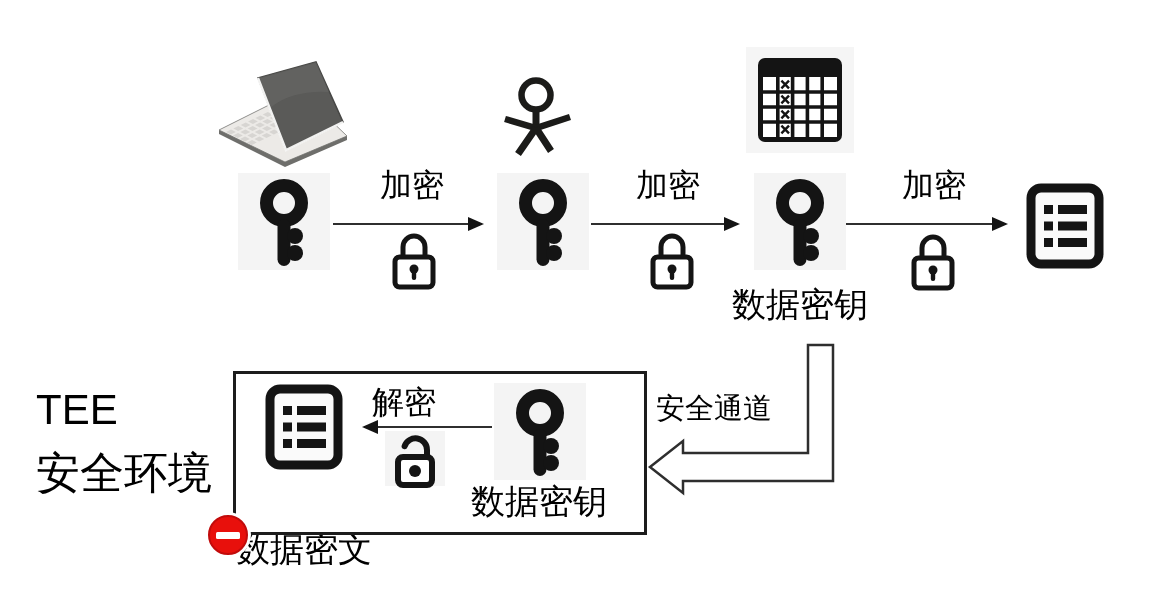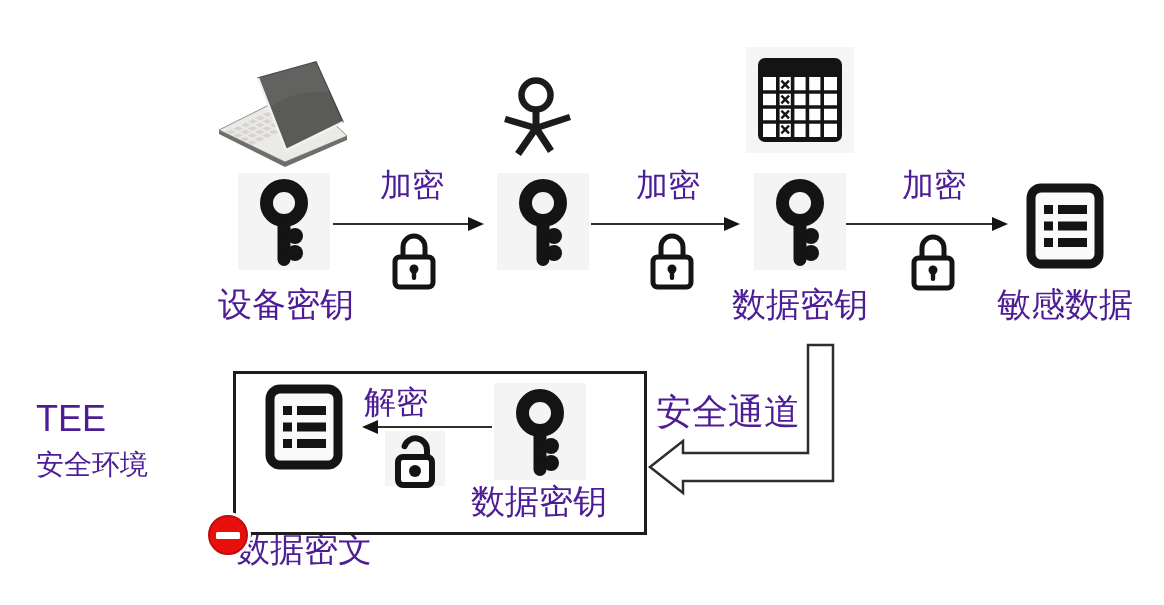--- a/index.html
+++ b/index.html
@@ -1,21 +1,21 @@
 <!DOCTYPE html>
 <html><head>
 <meta charset="utf-8">
 <style>
   html,body{margin:0;padding:0;background:#ffffff;}
   #canvas{
     position:relative;width:1164px;height:605px;background:#ffffff;overflow:hidden;
     font-family:"Liberation Sans","DejaVu Sans",sans-serif;color:#1f1f1f;
   }
   .abs{position:absolute;}
-  .lbl{position:absolute;line-height:1.05;white-space:nowrap;color:#4c1d95;font-weight:500;}
+  .lbl{position:absolute;line-height:1.05;white-space:nowrap;color:#000000;font-weight:500;}
   .node-label{font-size:34px;text-align:center;width:160px;letter-spacing:0;}
   .edge-label{font-size:32px;text-align:center;width:80px;}
   .icon-bg{position:absolute;background:#f4f4f4;}
   .tee-box{
     position:absolute;left:233px;top:371px;width:408px;height:158px;
     border:3px solid #1c1c1c;background:transparent;z-index:1;
   }
   .overlay-svg{position:absolute;left:0;top:0;z-index:2;pointer-events:none;}
   .icon-layer{z-index:3;}
   .no-entry{
@@ -132,22 +132,22 @@
     </defs>
     <g stroke="#2f2f2f" stroke-width="2.2">
       <line x1="333" y1="224" x2="482" y2="224" marker-end="url(#ah)"></line>
       <line x1="591" y1="224" x2="738" y2="224" marker-end="url(#ah)"></line>
       <line x1="846" y1="224" x2="1006" y2="224" marker-end="url(#ah)"></line>
       <line x1="492" y1="427" x2="364" y2="427" marker-end="url(#ah)"></line>
     </g>
     <polygon points="650,467 683,441 683,453 808,453 808,345 833,345 833,481 683,481 683,493" fill="#ffffff" stroke="#2e2e2e" stroke-width="2.5"></polygon>
   </svg>
 
-  <div class="lbl" style="left:36px;top:400px;font-size:36px;">TEE</div>
-  <div class="lbl" style="left:36px;top:450px;font-size:28px;">安全环境</div>
+  <div class="lbl" style="left:36px;top:388px;font-size:42px;">TEE</div>
+  <div class="lbl" style="left:36px;top:450px;font-size:44px;">安全环境</div>
 
   <svg class="abs icon-layer" style="left:213px;top:52px" width="135" height="115">
       <use href="#sym-laptop"></use>
     </svg>
   <svg class="abs icon-layer" style="left:500px;top:70px" width="78" height="95">
       <use href="#sym-person"></use>
     </svg>
   <div class="icon-bg icon-layer" style="left:746px;top:47px;width:108px;height:106px;background:#f5f5f5;"></div>
   <svg class="abs icon-layer" style="left:756px;top:54px" width="88" height="92">
       <use href="#sym-table"></use>
@@ -179,40 +179,38 @@
   <svg class="abs icon-layer" style="left:392px;top:228px" width="44" height="62">
       <use href="#sym-lock"></use>
     </svg>
   <svg class="abs icon-layer" style="left:650px;top:228px" width="44" height="62">
       <use href="#sym-lock"></use>
     </svg>
   <svg class="abs icon-layer" style="left:911px;top:229px" width="44" height="62">
       <use href="#sym-lock"></use>
     </svg>
 
-  <div class="lbl node-label" style="left:206px;top:287px;">设备密钥</div>
   <div class="lbl node-label" style="left:720px;top:287px;">数据密钥</div>
-  <div class="lbl node-label" style="left:985px;top:287px;">敏感数据</div>
 
   <svg class="abs icon-layer" style="left:264px;top:384px" width="80" height="86">
       <use href="#sym-doc"></use>
     </svg>
-  <div class="lbl edge-label" style="left:356px;top:386px;">解密</div>
+  <div class="lbl edge-label" style="left:364px;top:386px;">解密</div>
   <div class="icon-bg icon-layer" style="left:385px;top:431px;width:60px;height:55px;"></div>
   <svg class="abs icon-layer" style="left:389px;top:432px" width="52" height="58">
       <use href="#sym-lock-open"></use>
     </svg>
 
   <div class="icon-bg icon-layer" style="left:494px;top:383px;width:92px;height:97px;"></div>
   <svg class="abs icon-layer" style="left:495px;top:383px" width="90" height="97">
       <use href="#sym-key"></use>
     </svg>
 
   <div class="lbl node-label" style="left:224px;top:484px;margin-top:48px;">数据密文</div>
   <div class="lbl node-label" style="left:459px;top:484px;">数据密钥</div>
 
-  <div class="lbl" style="left:656px;top:393px;font-size:36px;z-index:3;">安全通道</div>
+  <div class="lbl" style="left:656px;top:393px;font-size:29px;z-index:3;">安全通道</div>
 
   <div class="no-entry">
       <div class="bar"></div>
     </div>
 
 </div>
 
 </body></html>

